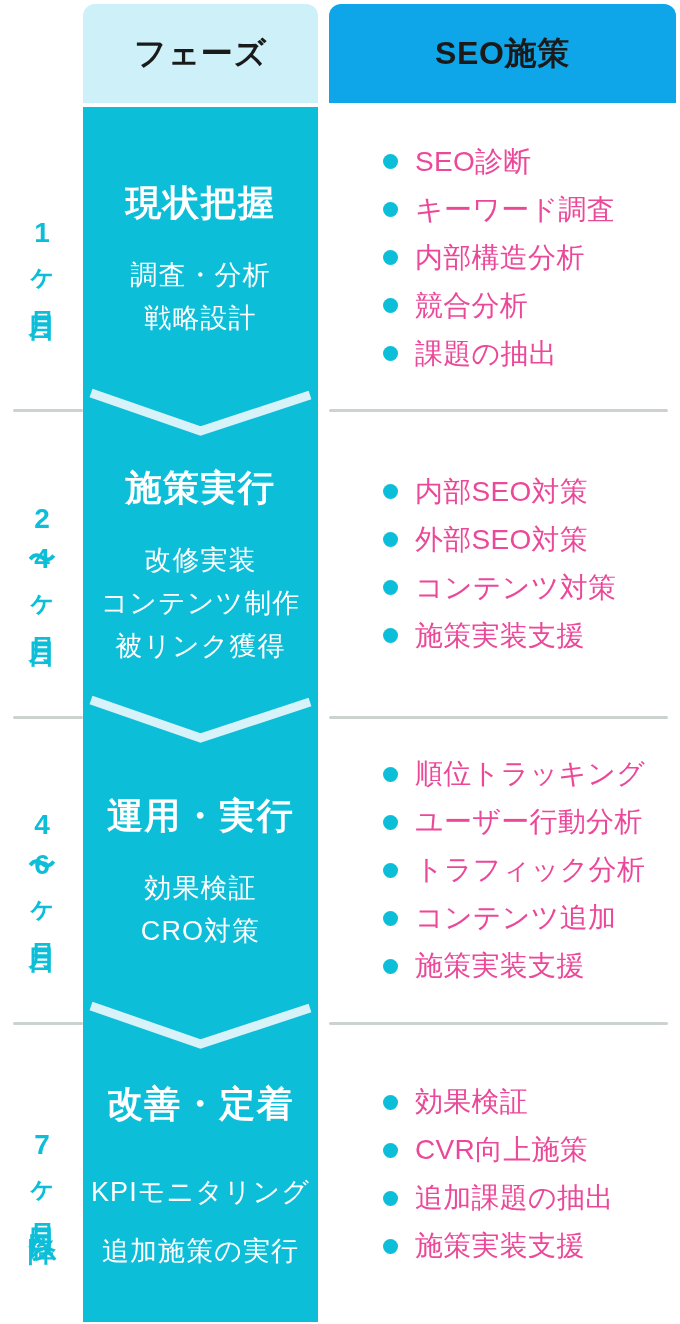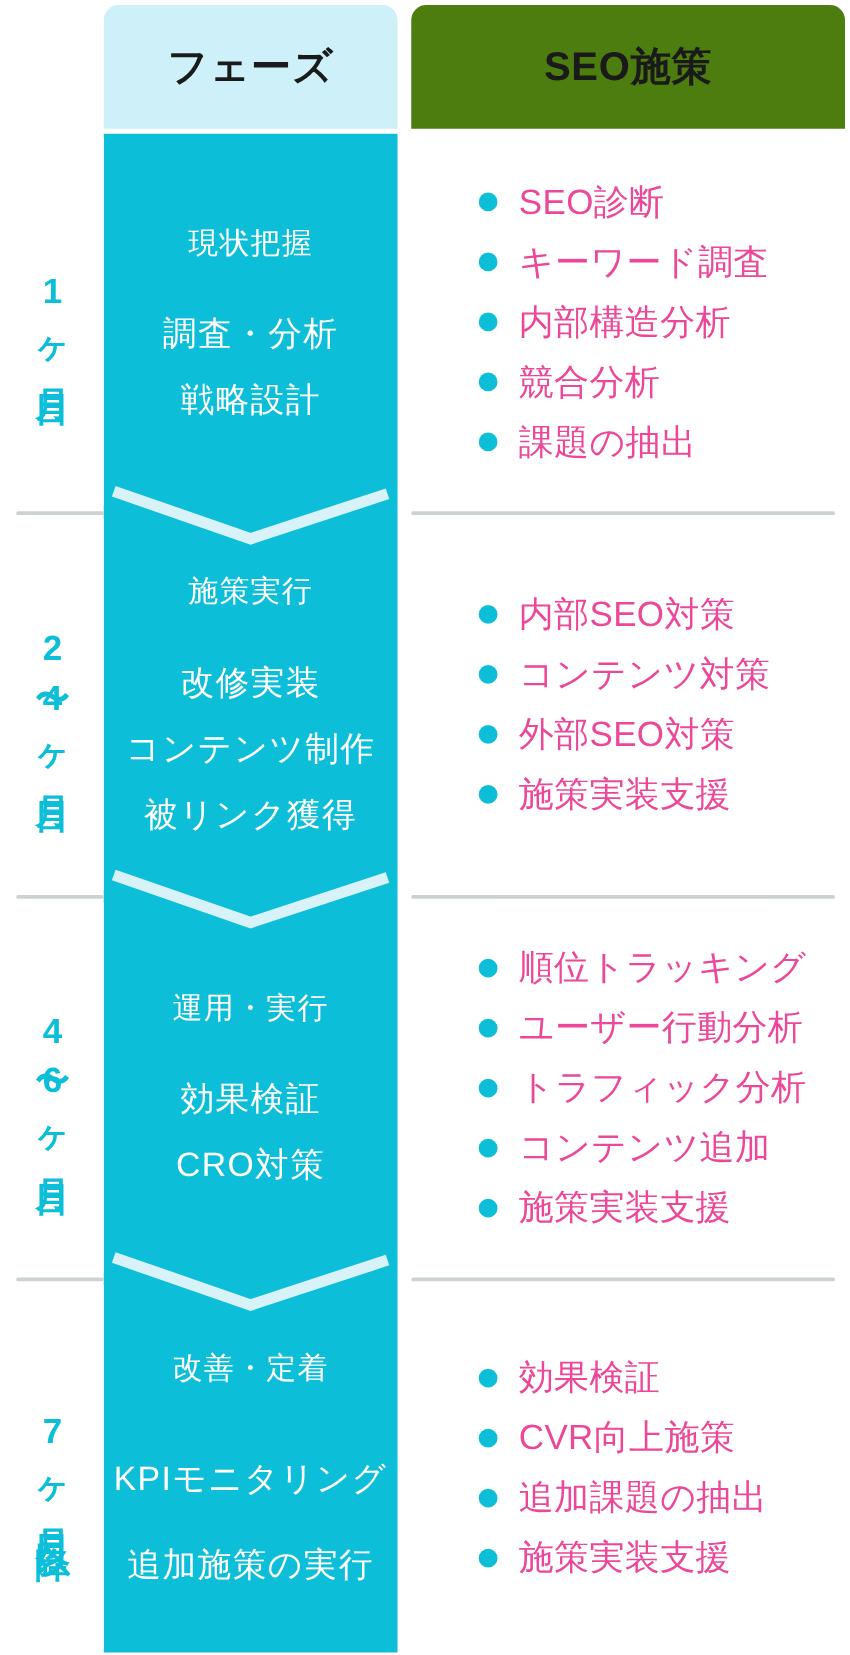--- a/index.html
+++ b/index.html
@@ -32,21 +32,21 @@
     display: flex;
     align-items: center;
     justify-content: center;
     font-weight: bold;
     font-size: 32px;
     color: #1a1a1a;
     letter-spacing: 0.02em;
     border-radius: 12px 12px 0 0;
   }
   .hdr-phase { left: 83px;  width: 235px; background: #cdf0f9; }
-  .hdr-seo   { left: 329px; width: 347px; background: #4d7c0f; }
+  .hdr-seo   { left: 329px; width: 347px; background: #0ea5e9; }
 
   
   .month-cell {
     position: absolute;
     left: 0;
     width: 83px;
     display: flex;
     align-items: center;
     justify-content: center;
     background: #ffffff;
@@ -66,30 +66,30 @@
     left: 83px;
     width: 235px;
     display: flex;
     flex-direction: column;
     align-items: center;
     justify-content: center;
     color: #ffffff;
     text-align: center;
   }
   .phase-title {
-    font-weight: normal;
-    font-size: 24px;
+    font-weight: bold;
+    font-size: 36px;
     letter-spacing: 0.04em;
     margin-bottom: 22px;
     white-space: nowrap;
   }
   .phase-line {
     font-size: 27px;
     letter-spacing: 0.04em;
-    margin-top: 17px;
+    margin-top: 7px;
     white-space: nowrap;
   }
   .tasks-cell {
     position: absolute;
     left: 329px;
     width: 347px;
     display: flex;
     flex-direction: column;
     justify-content: center;
     background: #ffffff;
@@ -199,25 +199,25 @@
     <div class="phase-line">被リンク獲得</div>
   </div>
   <div class="tasks-cell row2">
     <ul class="task-list">
       <li class="task-item">
         <span class="task-dot"></span>
         <span class="task-label">内部SEO対策</span>
       </li>
       <li class="task-item">
         <span class="task-dot"></span>
+        <span class="task-label">外部SEO対策</span>
+      </li>
+      <li class="task-item">
+        <span class="task-dot"></span>
         <span class="task-label">コンテンツ対策</span>
-      </li>
-      <li class="task-item">
-        <span class="task-dot"></span>
-        <span class="task-label">外部SEO対策</span>
       </li>
       <li class="task-item">
         <span class="task-dot"></span>
         <span class="task-label">施策実装支援</span>
       </li>
     </ul>
   </div>
 
   <div class="month-cell row3">
     <span class="month-label">4〜6ヶ月目</span>

